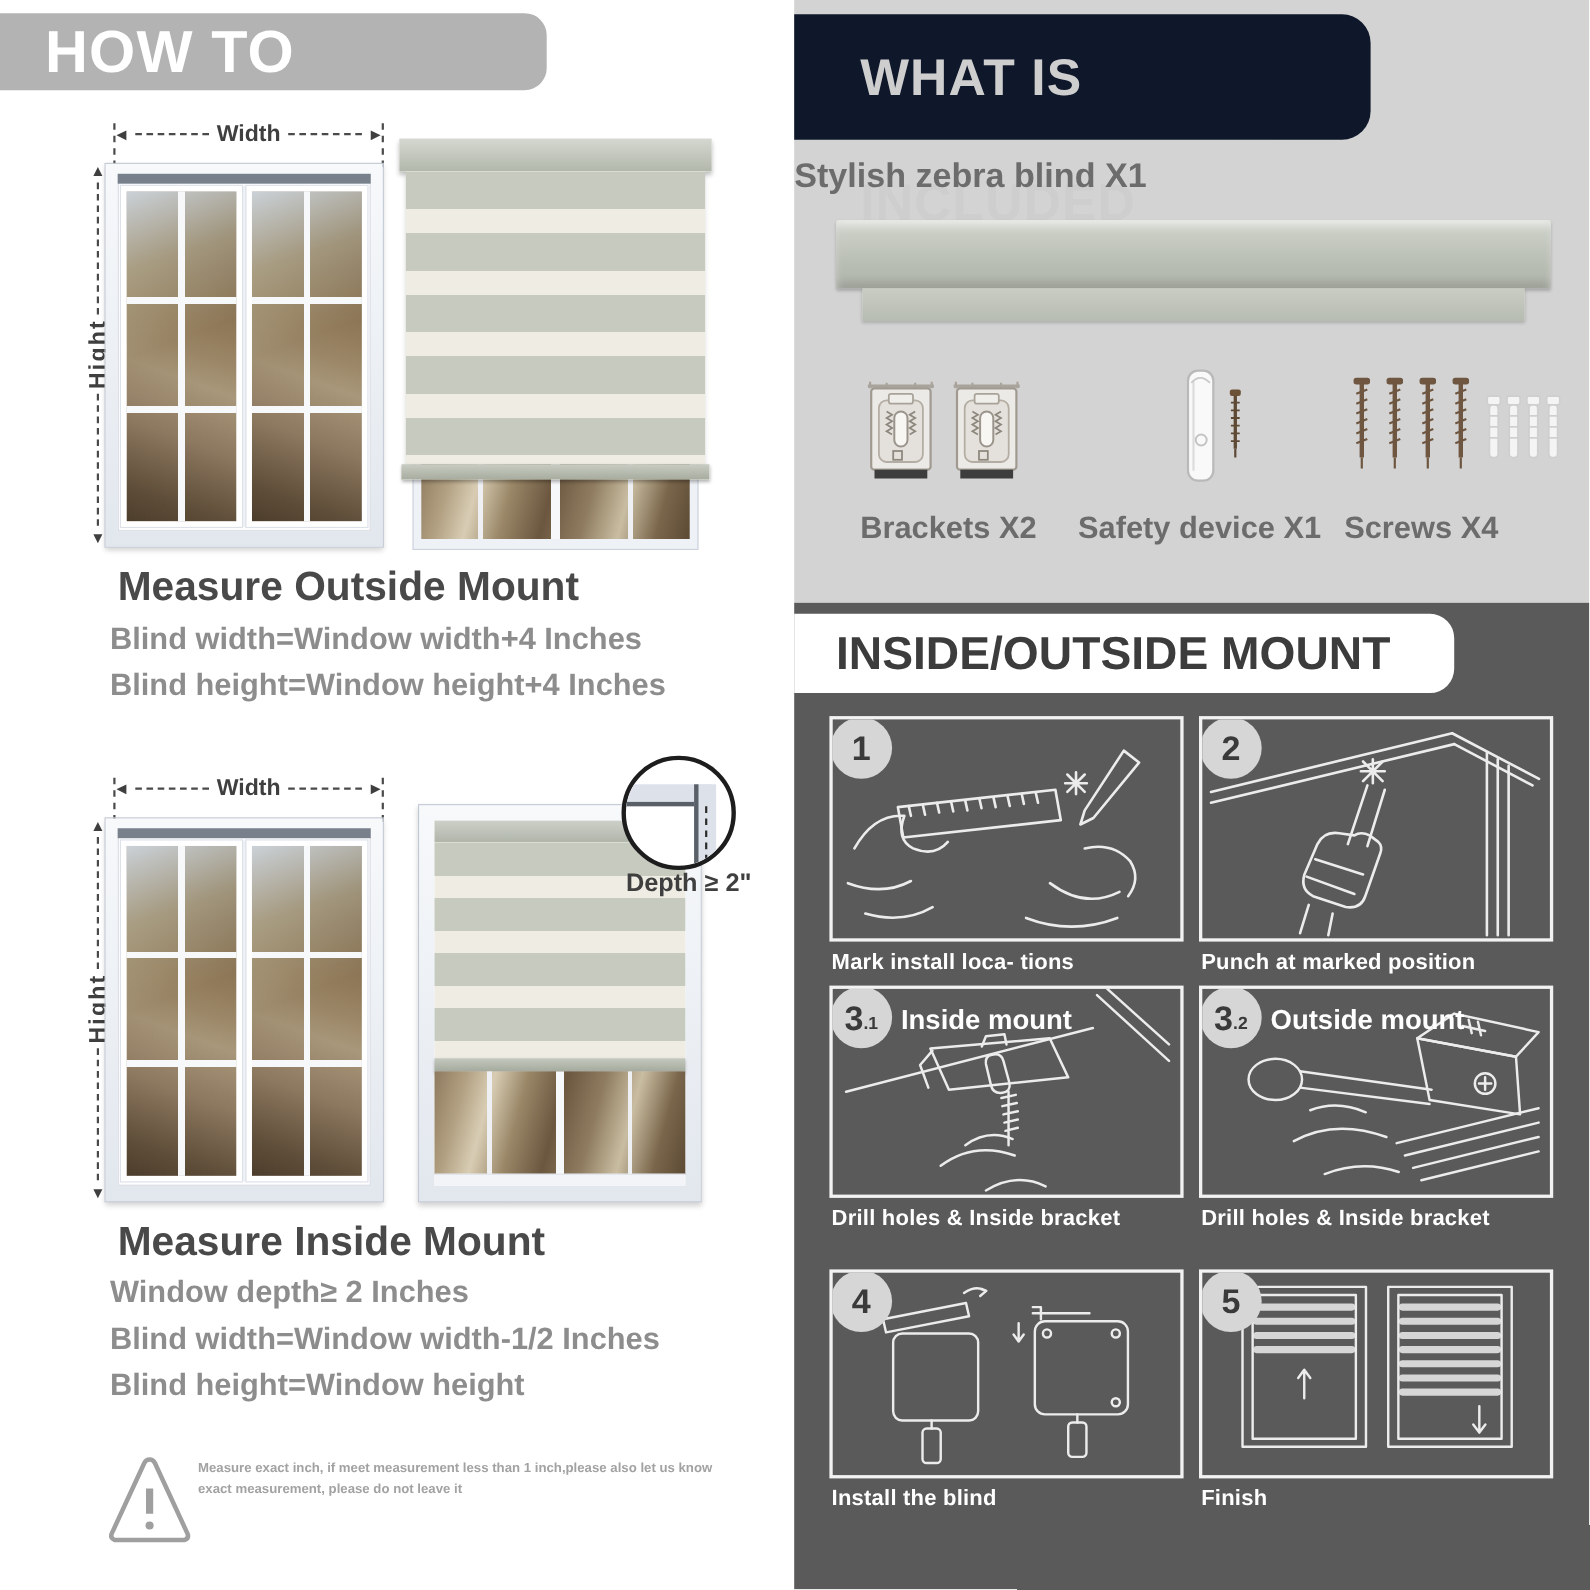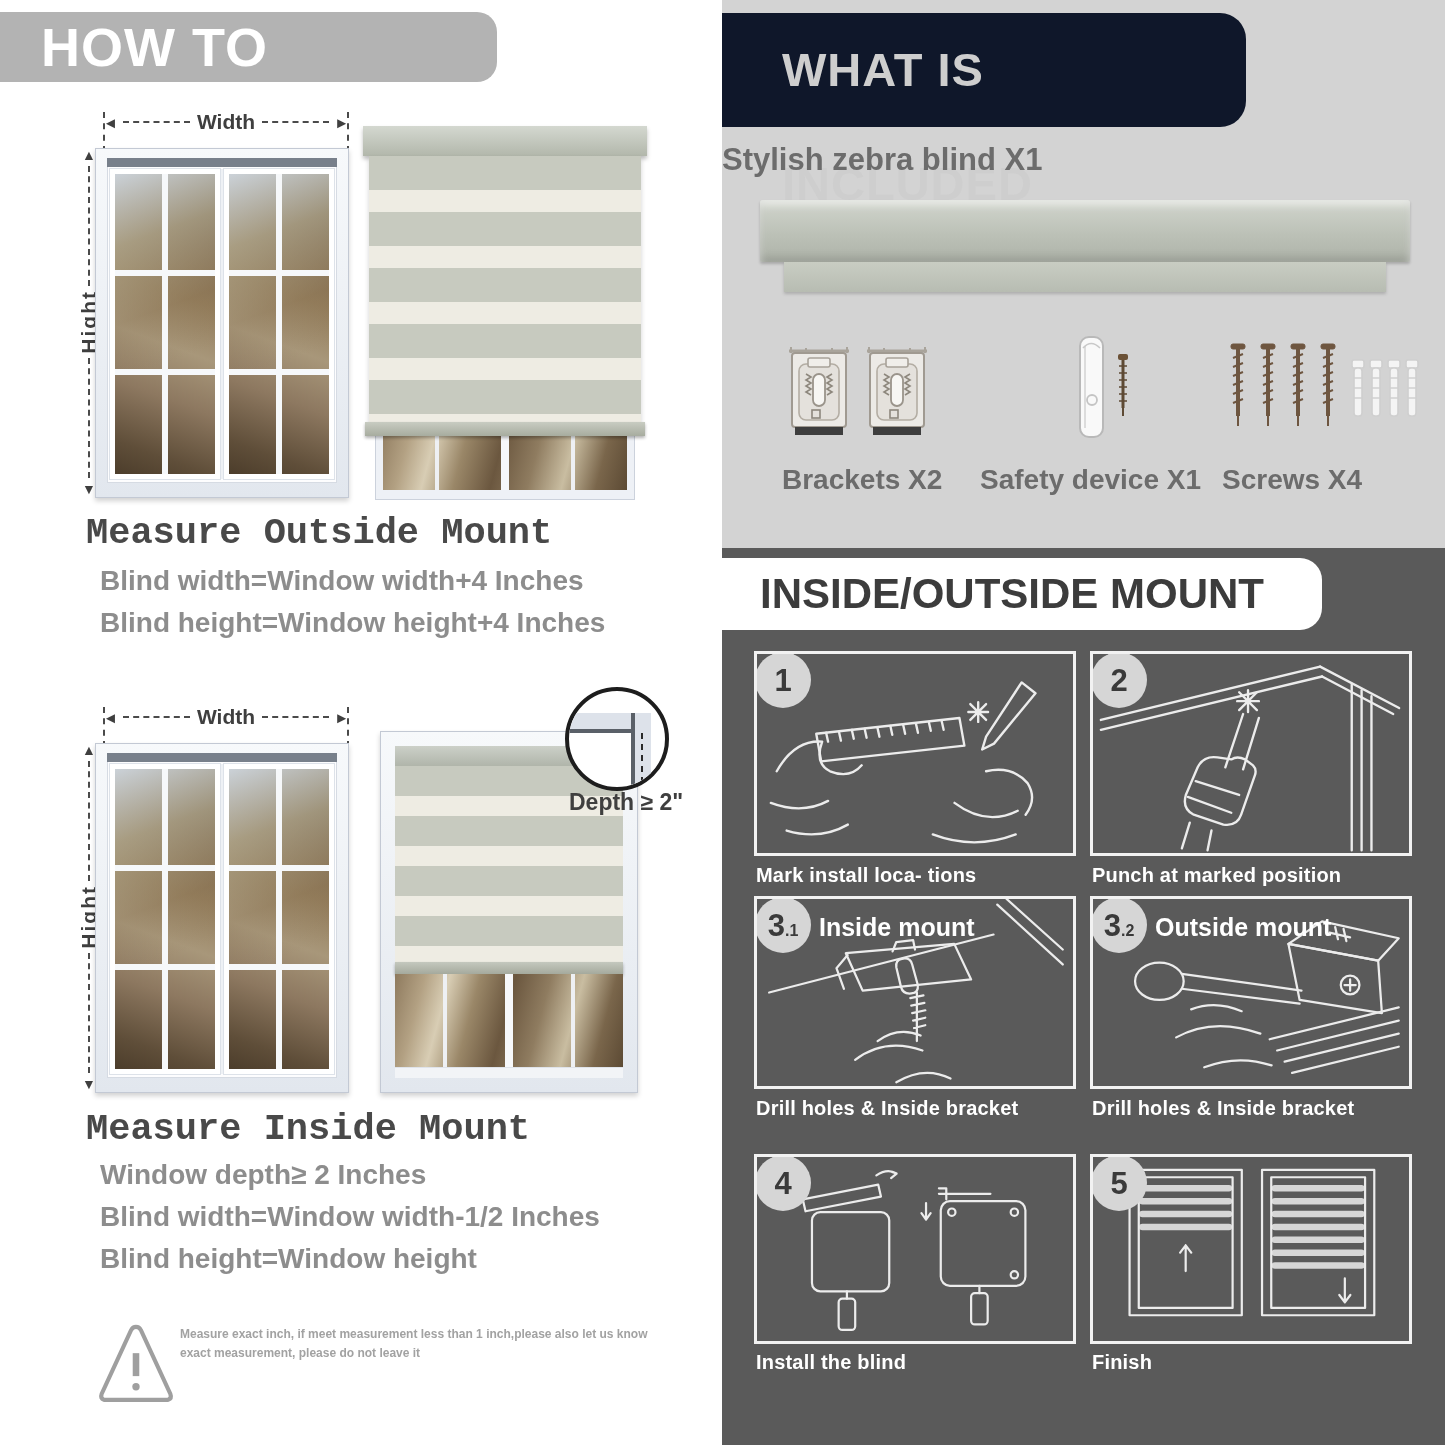--- a/index.html
+++ b/index.html
@@ -69,21 +69,21 @@
   .wi-glass{position:absolute;left:0;right:0;top:228px;height:94px;}
   .wi-sill{position:absolute;left:0;right:0;bottom:0;height:10px;background:#f2f4f7;border-top:1px solid #dfe3ea;}
   
   .callout{position:absolute;left:490px;top:-8px;width:96px;height:96px;border:4px solid #1d1d1d;
            border-radius:50%;background:#fff;overflow:hidden;z-index:5;}
   .co-band-h{position:absolute;left:-8px;top:22px;width:86px;height:16px;background:#dde2ea;border-bottom:4px solid #5a6068;}
   .co-band-v{position:absolute;left:62px;top:22px;width:16px;height:84px;background:#dde2ea;border-left:4px solid #5a6068;}
   .co-dash{position:absolute;left:72px;top:42px;height:50px;border-left:2px dashed #2a2a2a;}
   .depth{position:absolute;left:494px;top:94px;font-size:23px;font-weight:bold;color:#3f3f3f;white-space:nowrap;}
   
-  .h-title{position:absolute;left:86px;font-weight:bold;color:#494949;font-size:37px;white-space:nowrap;font-family:Liberation Mono, monospace;}
+  .h-title{position:absolute;left:107px;font-weight:bold;color:#494949;font-size:37px;white-space:nowrap;}
   .h-line{position:absolute;left:100px;font-weight:bold;color:#8d8d8d;font-size:28px;white-space:nowrap;}
   #t-out{top:512px;} #l-out1{top:565px;} #l-out2{top:607px;}
   #t-ins{top:1108px;} #l-ins1{top:1159px;} #l-ins2{top:1201px;} #l-ins3{top:1243px;}
   .warn-ico{position:absolute;left:95px;top:1318px;}
   .warn-text{position:absolute;left:180px;top:1325px;width:470px;font-size:12px;font-weight:bold;
              color:#a2a2a2;line-height:1.55;}
   
   .r-light{position:absolute;left:722px;top:0;width:723px;height:548px;background:#d3d3d3;}
   .r-banner{position:absolute;left:0;top:13px;width:524px;height:114px;background:#0f172a;
             border-radius:0 26px 26px 0;color:#cecece;font-weight:bold;font-size:47px;

